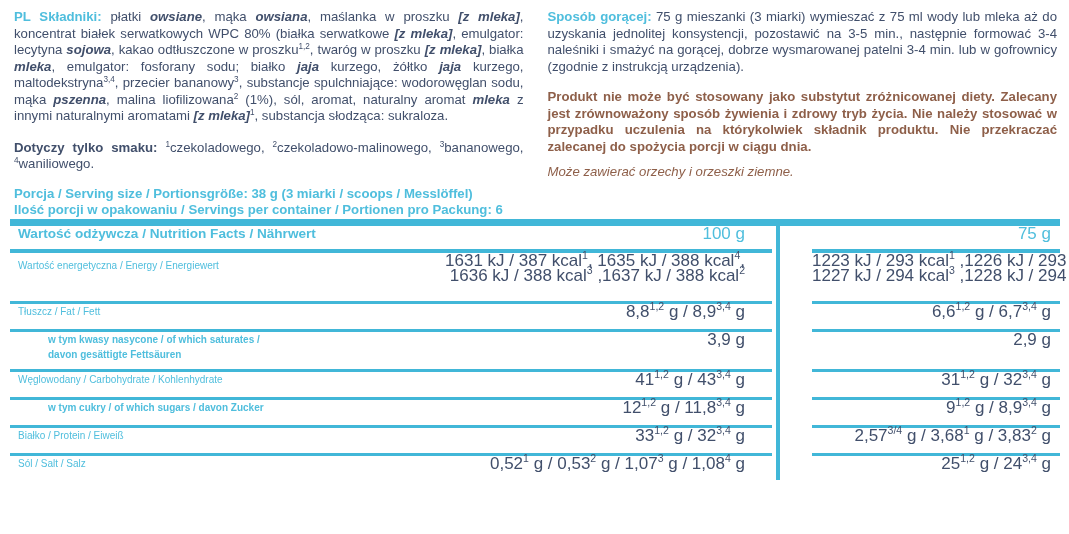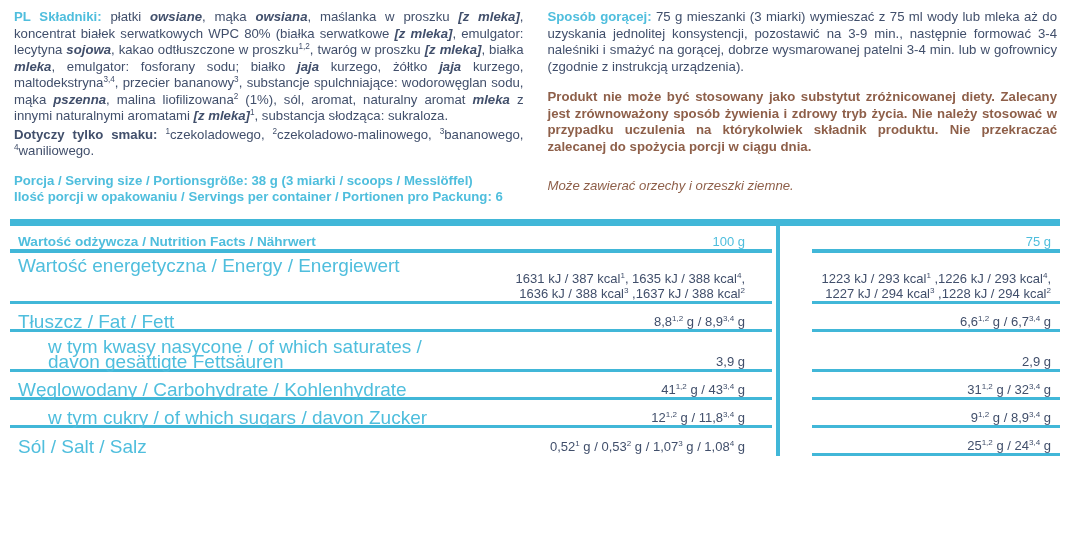--- a/index.html
+++ b/index.html
@@ -14,37 +14,37 @@
   .page{position:relative;width:1069px;height:480px;background:#fff;overflow:hidden;}
 
   
   .topcols{display:flex;gap:24px;padding:9px 12px 0 14px;}
   .col{width:50%;color:var(--navy);font-size:13.2px;line-height:16.5px;}
   .col p{text-align:justify;}
   .lead{color:var(--cyan-text);font-weight:bold;}
   b i, .al{font-weight:bold;font-style:italic;}
   sup{font-size:0.62em;line-height:0;vertical-align:super;}
 
-  .flavors{margin-top:2px;}
+  .flavors{margin-top:15px;}
   .flavors .flead{color:var(--navy);font-weight:bold;}
   .servings{margin-top:13px;color:var(--cyan-text);font-weight:bold;line-height:16px;}
 
   .usage{margin-bottom:14px;}
   .warning{font-weight:bold;color:var(--brown);}
-  .maycontain{margin-top:23px;font-style:italic;color:var(--brown);text-align:left !important;}
+  .maycontain{margin-top:9px;font-style:italic;color:var(--brown);text-align:left !important;}
 
   
   .ntable{position:absolute;left:10px;right:9px;top:219px;border-top:7px solid var(--cyan);display:flex;align-items:stretch;}
   .nt-left{flex:1;margin-right:4px;}
   .nt-right{width:284px;border-left:4px solid var(--cyan);padding-left:32px;}
-  .trow{display:flex;align-items:flex-end;border-bottom:3px solid var(--cyan);}
+  .trow{display:flex;align-items:flex-start;border-bottom:3px solid var(--cyan);}
   .trow.last{border-bottom:none;}
-  .trow .lbl{flex:1;color:var(--cyan-text);padding-left:8px;font-size:19px;line-height:15px;}
-  .trow .lbl.ind{padding-left:38px;font-weight:normal;}
-  .trow .val{color:var(--navy);font-size:13px;line-height:15px;text-align:right;padding-right:27px;white-space:nowrap;}
+  .trow .lbl{flex:1;color:var(--cyan-text);padding-left:8px;font-size:10px;line-height:15px;}
+  .trow .lbl.ind{padding-left:38px;font-weight:bold;}
+  .trow .val{color:var(--navy);font-size:17px;line-height:15px;text-align:right;padding-right:27px;white-space:nowrap;}
   .nt-right .val{width:100%;padding-right:9px;}
   .h-head{min-height:27px;border-bottom-width:4px;}
   .h-head .lbl{font-weight:bold;font-size:13.6px;}
   .h-head .val{color:var(--cyan-text);}
   .h-energy{min-height:51px;}
   .h-energy .lbl{align-self:flex-start;padding-top:5px;}
   .h-std{min-height:28px;gap:20px;}
   .h-sat{min-height:40px;}
   .h-salt{min-height:26px;}
 </style>
@@ -58,21 +58,21 @@
     <div class="col">
       <p><span class="lead">PL Składniki:</span> <span>płatki <b><i>owsiane</i></b>, mąka <b><i>owsiana</i></b>, maślanka w proszku <b><i>[z mleka]</i></b>, koncentrat białek serwatkowych WPC 80% (białka serwatkowe <b><i>[z mleka]</i></b>, emulgator: lecytyna <b><i>sojowa</i></b>, kakao odtłuszczone w proszku<sup>1,2</sup>, twaróg w proszku <b><i>[z mleka]</i></b>, białka <b><i>mleka</i></b>, emulgator: fosforany sodu; białko <b><i>jaja</i></b> kurzego, żółtko <b><i>jaja</i></b> kurzego, maltodekstryna<sup>3,4</sup>, przecier bananowy<sup>3</sup>, substancje spulchniające: wodorowęglan sodu, mąka <b><i>pszenna</i></b>, malina liofilizowana<sup>2</sup> (1%), sól, aromat, naturalny aromat <b><i>mleka</i></b> z innymi naturalnymi aromatami <b><i>[z mleka]</i></b><sup>1</sup>, substancja słodząca: sukraloza.</span></p>
       <p class="flavors"><span class="flead">Dotyczy tylko smaku:</span> <span><sup>1</sup>czekoladowego, <sup>2</sup>czekoladowo-malinowego, <sup>3</sup>bananowego, <sup>4</sup>waniliowego.</span></p>
       <div class="servings">
         <div>Porcja / Serving size / Portionsgröße: 38 g (3 miarki / scoops / Messlöffel)</div>
         <div>Ilość porcji w opakowaniu / Servings per container / Portionen pro Packung: 6</div>
       </div>
     </div>
 
     <div class="col">
-      <p class="usage"><span class="lead">Sposób gorącej:</span> <span>75 g mieszanki (3 miarki) wymieszać z 75 ml wody lub mleka aż do uzyskania jednolitej konsystencji, pozostawić na 3-9 min., następnie formować 3-4 naleśniki i smażyć na gorącej, dobrze wysmarowanej patelni 3-4 min. lub w gofrownicy (zgodnie z instrukcją urządzenia).</span></p>
+      <p class="usage"><span class="lead">Sposób gorącej:</span> <span>75 g mieszanki (3 miarki) wymieszać z 75 ml wody lub mleka aż do uzyskania jednolitej konsystencji, pozostawić na 3-5 min., następnie formować 3-4 naleśniki i smażyć na gorącej, dobrze wysmarowanej patelni 3-4 min. lub w gofrownicy (zgodnie z instrukcją urządzenia).</span></p>
       <p class="warning">Produkt nie może być stosowany jako substytut zróżnicowanej diety. Zalecany jest zrównoważony sposób żywienia i zdrowy tryb życia. Nie należy stosować w przypadku uczulenia na którykolwiek składnik produktu. Nie przekraczać zalecanej do spożycia porcji w ciągu dnia.</p>
       <p class="maycontain">Może zawierać orzechy i orzeszki ziemne.</p>
     </div>
   </div>
 
   <div class="ntable">
     <div class="nt-left">
       <div class="trow h-head">
         <div class="lbl">Wartość odżywcza / Nutrition Facts / Nährwert</div>
         <div class="val">100 g</div>
@@ -90,20 +90,24 @@
         <div class="val">3,9 g</div>
       </div>
       <div class="trow h-std">
         <div class="lbl">Węglowodany / Carbohydrate / Kohlenhydrate</div>
         <div class="val">41<sup>1,2</sup> g / 43<sup>3,4</sup> g</div>
       </div>
       <div class="trow h-std">
         <div class="lbl ind">w tym cukry / of which sugars / davon Zucker</div>
         <div class="val">12<sup>1,2</sup> g / 11,8<sup>3,4</sup> g</div>
       </div>
+      <div class="trow h-std">
+        <div class="lbl">Białko / Protein / Eiweiß</div>
+        <div class="val">33<sup>1,2</sup> g / 32<sup>3,4</sup> g</div>
+      </div>
       <div class="trow h-salt last">
         <div class="lbl">Sól / Salt / Salz</div>
         <div class="val">0,52<sup>1</sup> g / 0,53<sup>2</sup> g / 1,07<sup>3</sup> g / 1,08<sup>4</sup> g</div>
       </div>
     </div>
 
     <div class="nt-right">
       <div class="trow h-head">
         <div class="val">75 g</div>
       </div>
@@ -116,18 +120,21 @@
       <div class="trow h-sat">
         <div class="val">2,9 g</div>
       </div>
       <div class="trow h-std">
         <div class="val">31<sup>1,2</sup> g / 32<sup>3,4</sup> g</div>
       </div>
       <div class="trow h-std">
         <div class="val">9<sup>1,2</sup> g / 8,9<sup>3,4</sup> g</div>
       </div>
       <div class="trow h-std">
+        <div class="val">2,57<sup>3/4</sup> g / 3,68<sup>1</sup> g / 3,83<sup>2</sup> g</div>
+      </div>
+      <div class="trow h-std">
         <div class="val">25<sup>1,2</sup> g / 24<sup>3,4</sup> g</div>
       </div>
     </div>
   </div>
 
 </div>
 
 </body></html>

